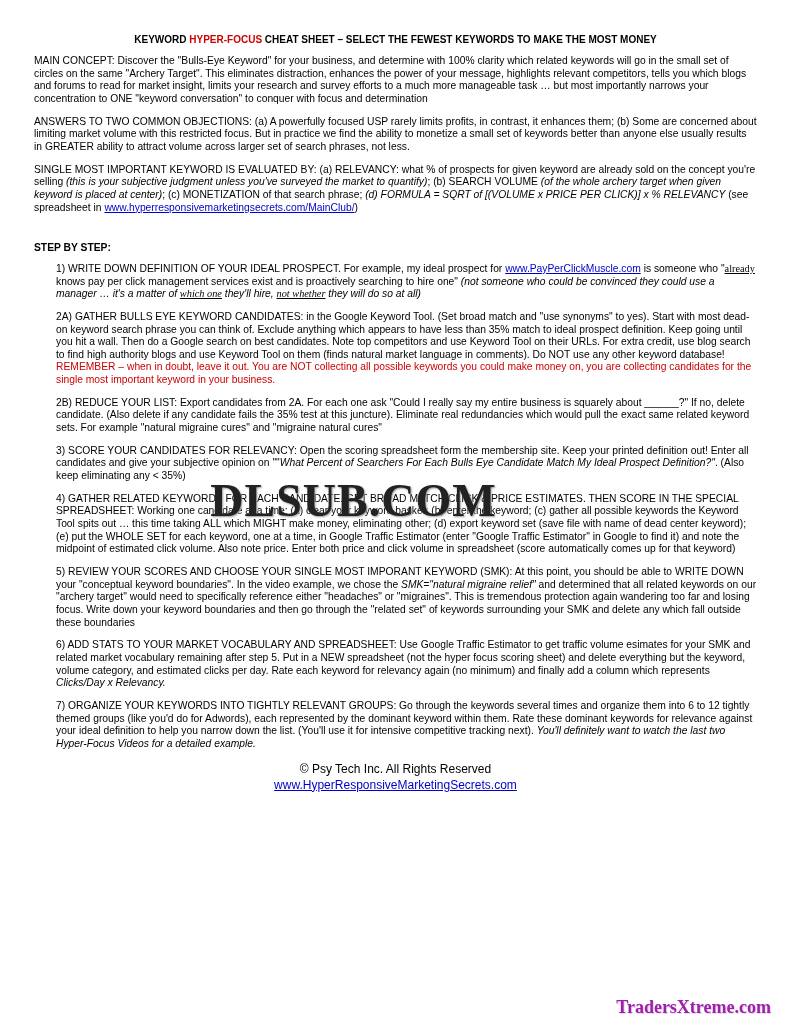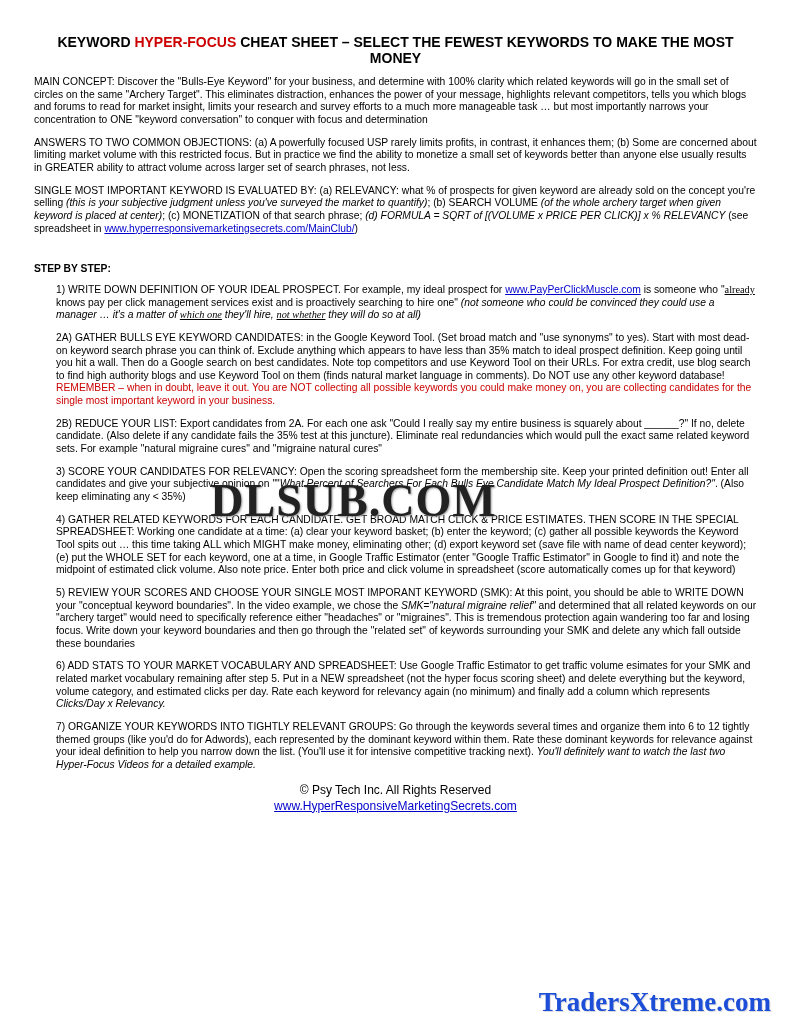--- a/index.html
+++ b/index.html
@@ -39,29 +39,29 @@
     color:#222;
     letter-spacing:1px;
     text-shadow:1px 1px 2px #999;
     z-index:5;
     pointer-events:none;
   }
   .wm-bottom{
     position:absolute;
     bottom:6px; right:20px;
     font-family:"Liberation Serif", serif;
-    font-size:27px;
+    font-size:18px;
     font-weight:bold;
-    color:#1d4ed8;
+    color:#a21caf;
     text-shadow:1px 1px 0 #ddd;
     z-index:5;
   }
   h1.title{
     text-align:center;
-    font-size:14px;
+    font-size:10px;
     font-weight:bold;
     margin:16px 0 10px 0;
     letter-spacing:0px;
   }
   h1.title .hf{color:#cc0000;}
   p{
     margin:0 0 9px 0;
     line-height:1.23;
     text-align:left;
   }

